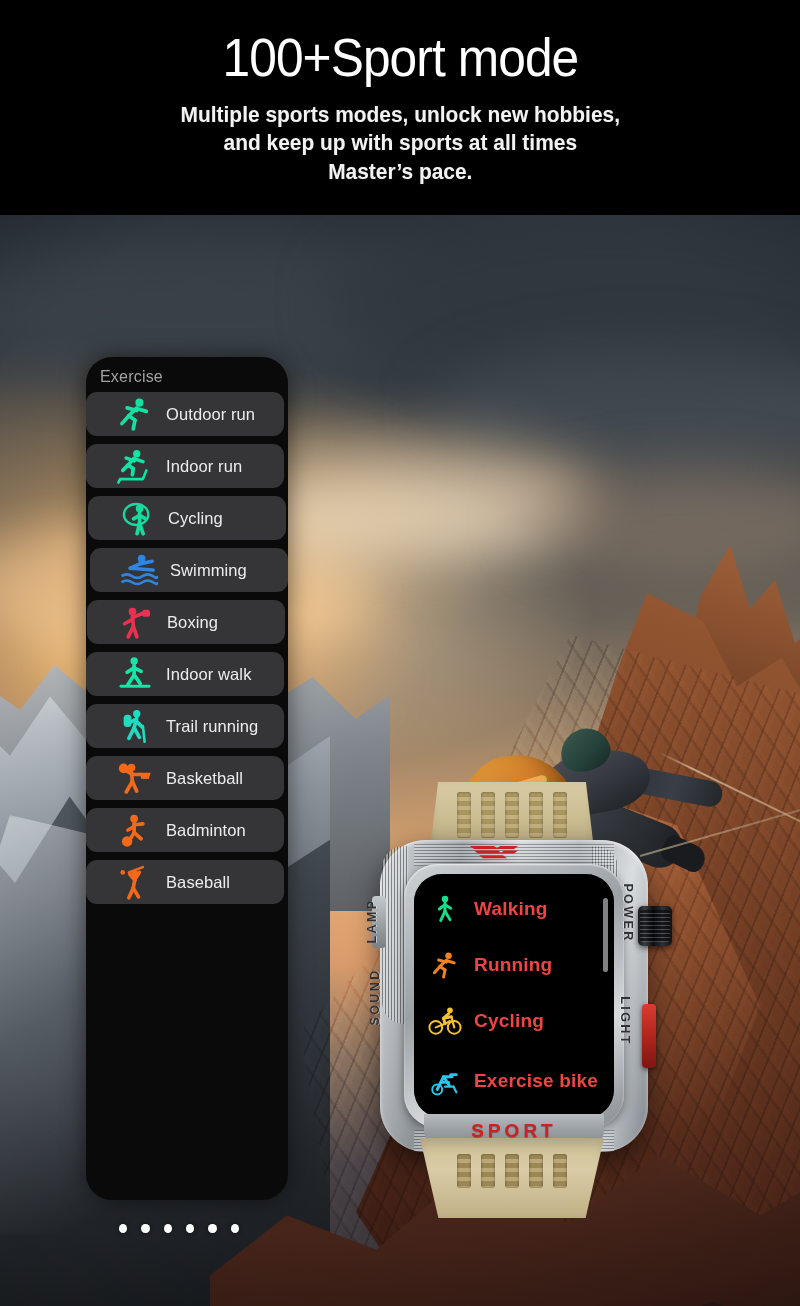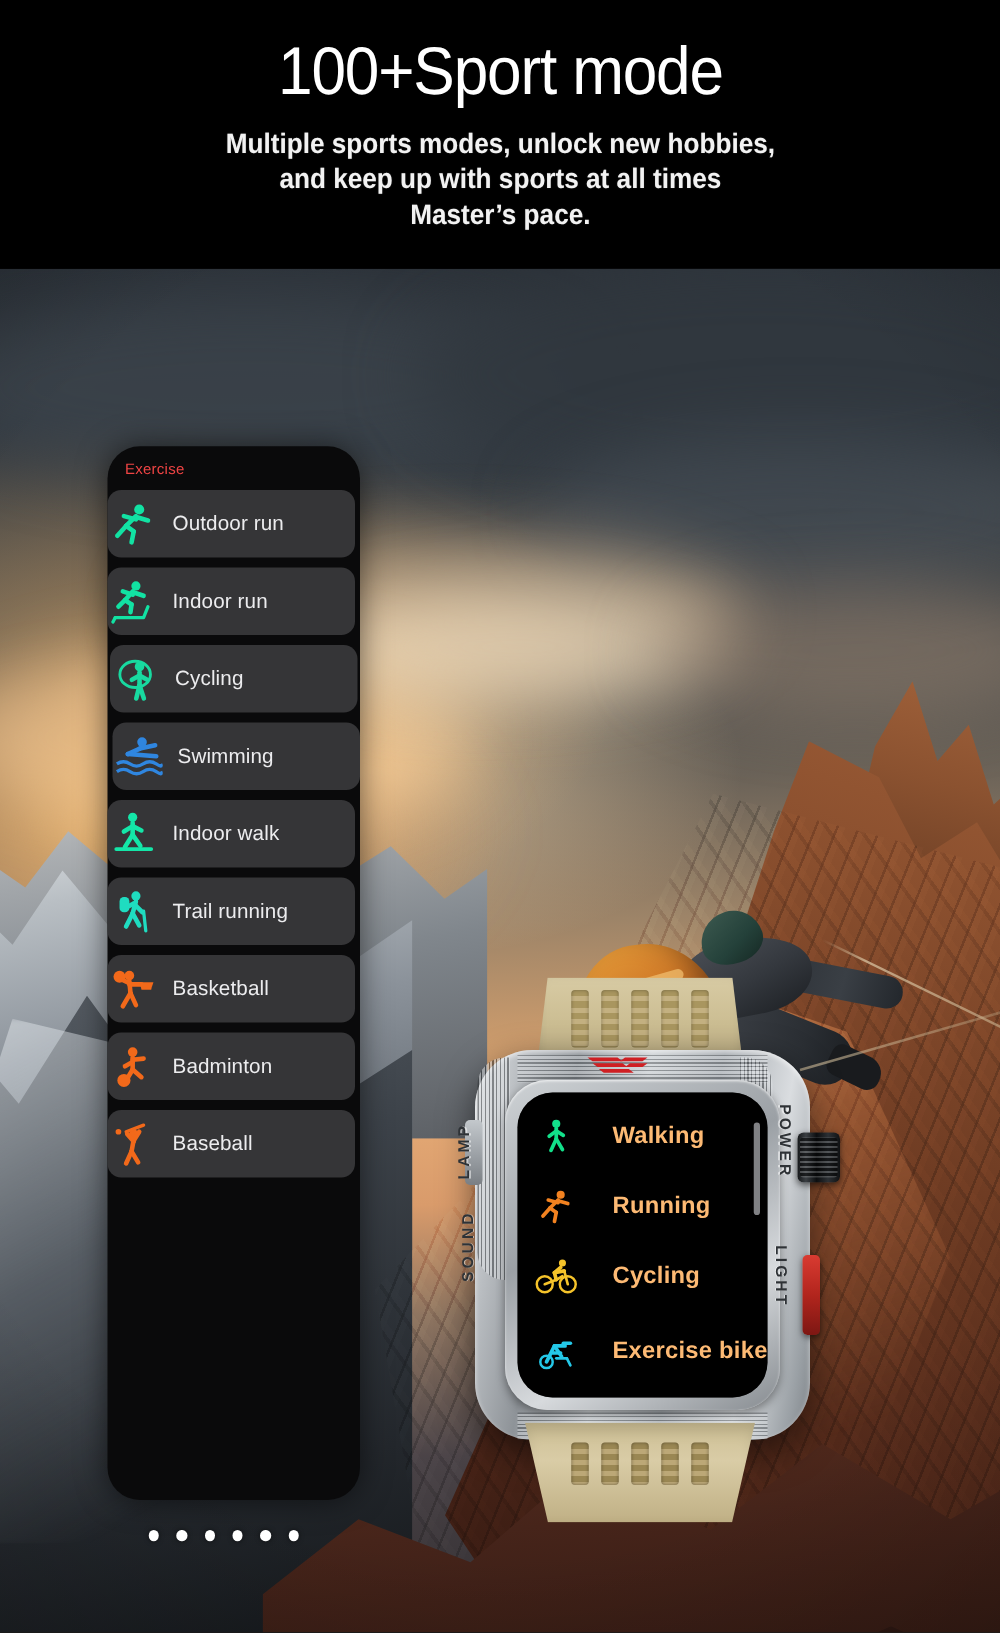--- a/index.html
+++ b/index.html
@@ -199,27 +199,27 @@
   
   .ex-panel {
     position:absolute; left:86px; top:357px; width:202px; height:843px;
     background:#0a0a0b;
     border-radius:26px 26px 26px 26px;
     box-shadow:0 0 24px rgba(0,0,0,.55);
     overflow:visible;
   }
   .ex-title {
     position:absolute; left:14px; top:11px;
-    color:#ef4444; font-size:12px; font-weight:400; letter-spacing:.2px;
+    color:#a3a3a3; font-size:16px; font-weight:400; letter-spacing:.2px;
   }
   .ex-list { position:absolute; left:0; top:35px; width:202px; }
   .ex-item {
-    position:relative; height:54px; margin:0 0 8px 0; width:198px;
+    position:relative; height:44px; margin:0 0 8px 0; width:198px;
     background:#353537; border-radius:11px;
-    display:flex; align-items:center; padding-left:0;
+    display:flex; align-items:center; padding-left:28px;
   }
   .ex-item .ico { width:42px; height:42px; flex:0 0 42px; display:block; }
   .ex-item .lbl {
     color:#ececee; font-size:16.5px; font-weight:400; margin-left:10px;
     white-space:nowrap; letter-spacing:.1px;
   }
   
   .ex-item.o1 { margin-left:2px; }
   .ex-item.o2 { margin-left:4px; }
   .ex-item.o3 { margin-left:3px; }
@@ -297,21 +297,21 @@
   .screen {
     position:absolute; left:62px; top:96px; width:200px; height:244px;
     background:#000; border-radius:28px; overflow:hidden;
     box-shadow:inset 0 0 10px rgba(0,0,0,.9);
   }
   .wrow {
     position:absolute; left:8px; width:190px; height:50px;
     display:flex; align-items:center;
   }
   .wrow .wico { width:34px; height:34px; flex:0 0 34px; margin-left:6px; }
-  .wrow .wlbl { color:#fdba74; font-size:19px; font-weight:700; margin-left:28px; white-space:nowrap; letter-spacing:.2px;text-align:center; }
+  .wrow .wlbl { color:#ef4444; font-size:19px; font-weight:700; margin-left:12px; white-space:nowrap; letter-spacing:.2px;text-align:center; }
   .wr0 { top:10px; }
   .wr1 { top:66px; }
   .wr2 { top:122px; }
   .wr3 { top:182px; }
 
   .scrollbar {
     position:absolute; right:6px; top:24px; width:5px; height:74px;
     background:rgba(150,152,155,.85); border-radius:3px;
   }
 
@@ -459,20 +459,32 @@
           <span class="ico"><svg viewBox="0 0 48 48" width="42" height="42">
               <circle cx="27" cy="11" r="4.4" fill="#2F86E0"></circle>
               <line x1="25" y1="17" x2="14" y2="22" stroke="#2F86E0" stroke-width="4.2" stroke-linecap="round"></line>
               <line x1="25" y1="17" x2="39" y2="14" stroke="#2F86E0" stroke-width="4.2" stroke-linecap="round"></line>
               <line x1="14" y1="22" x2="40" y2="24" stroke="#2F86E0" stroke-width="4.2" stroke-linecap="round"></line>
               <path d="M4 31 Q10 27 16 31 T28 31 T40 31 T44 31" fill="none" stroke="#2F86E0" stroke-width="3"></path>
               <path d="M4 38 Q10 34 16 38 T28 38 T40 38 T44 38" fill="none" stroke="#2F86E0" stroke-width="3"></path>
             </svg></span>
           <span class="lbl">Swimming</span>
         </div>
+        <div class="ex-item o4">
+          <span class="ico"><svg viewBox="0 0 48 48" width="42" height="42">
+              <circle cx="20" cy="12" r="4.4" fill="#EE2F50"></circle>
+              <line x1="20" y1="17" x2="21" y2="29" stroke="#EE2F50" stroke-width="4.2" stroke-linecap="round"></line>
+              <line x1="21" y1="29" x2="15" y2="41" stroke="#EE2F50" stroke-width="4.2" stroke-linecap="round"></line>
+              <line x1="21" y1="29" x2="25" y2="41" stroke="#EE2F50" stroke-width="4.2" stroke-linecap="round"></line>
+              <line x1="20" y1="19" x2="32" y2="14" stroke="#EE2F50" stroke-width="4.2" stroke-linecap="round"></line>
+              <line x1="20" y1="21" x2="11" y2="26" stroke="#EE2F50" stroke-width="4.2" stroke-linecap="round"></line>
+              <rect x="31" y="10" width="9" height="8" rx="3" fill="#EE2F50"></rect>
+            </svg></span>
+          <span class="lbl">Boxing</span>
+        </div>
         <div class="ex-item ">
           <span class="ico"><svg viewBox="0 0 48 48" width="42" height="42">
               <circle cx="23" cy="9" r="4.2" fill="#14E6A8"></circle>
               <line x1="23" y1="14" x2="23" y2="25" stroke="#14E6A8" stroke-width="4.2" stroke-linecap="round"></line>
               <line x1="23" y1="25" x2="16" y2="36" stroke="#14E6A8" stroke-width="4.2" stroke-linecap="round"></line>
               <line x1="23" y1="25" x2="30" y2="35" stroke="#14E6A8" stroke-width="4.2" stroke-linecap="round"></line>
               <line x1="23" y1="17" x2="15" y2="22" stroke="#14E6A8" stroke-width="4.2" stroke-linecap="round"></line>
               <line x1="23" y1="17" x2="31" y2="21" stroke="#14E6A8" stroke-width="4.2" stroke-linecap="round"></line>
               <line x1="8" y1="38" x2="40" y2="38" stroke="#14E6A8" stroke-width="3.4" stroke-linecap="round"></line>
             </svg></span>
@@ -626,20 +638,23 @@
 
     <div class="lampbtn"></div>
     <div class="crown"></div>
     <div class="lightbtn"></div>
 
     <div class="side-txt txt-lamp">LAMP</div>
     <div class="side-txt txt-sound">SOUND</div>
     <div class="side-txt txt-power">POWER</div>
     <div class="side-txt txt-light">LIGHT</div>
 
+    <div class="sport-plate">
+      <span class="sport-txt">SPORT</span>
+    </div>
 
     <div class="band-bot"></div>
     <div class="band-bot-grid">
       <i></i>
         <i></i>
         <i></i>
         <i></i>
         <i></i>
     </div>
   </div>

